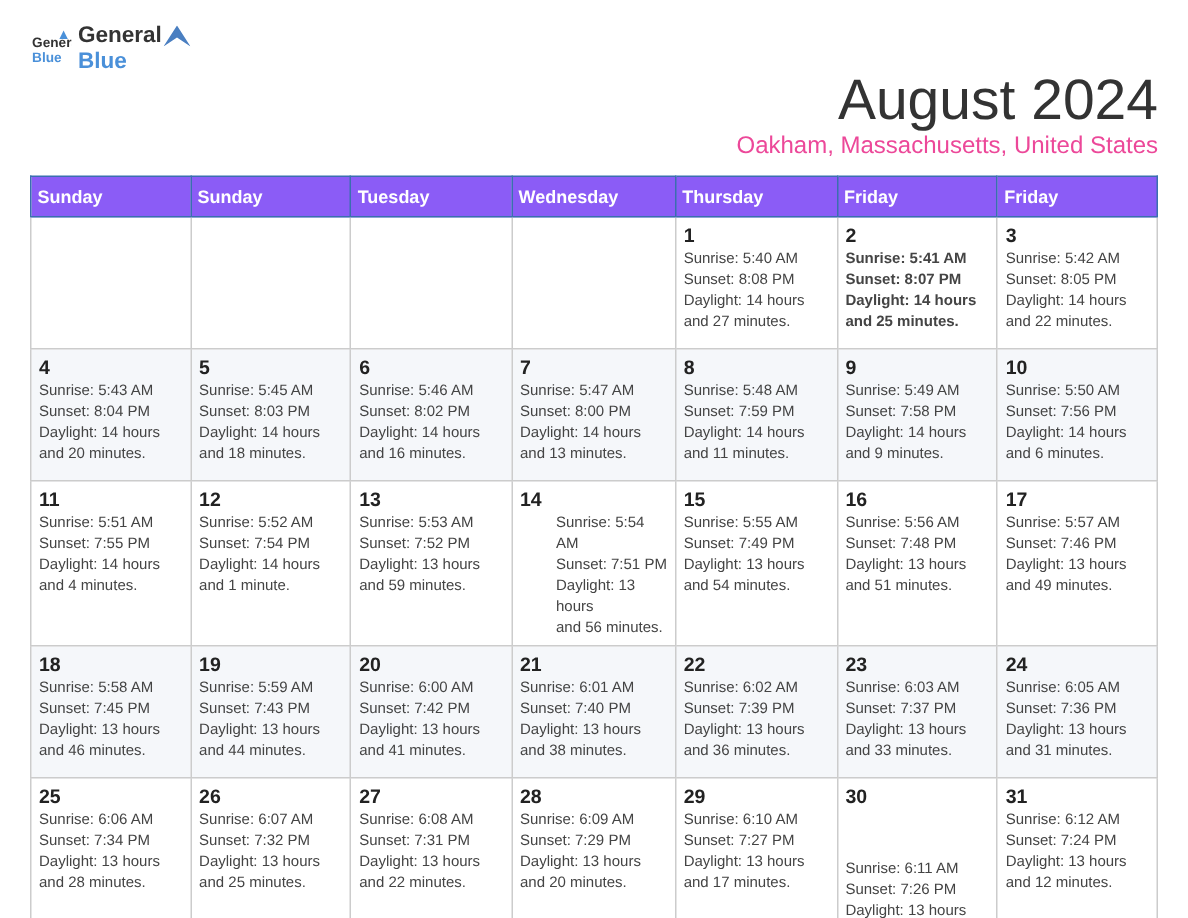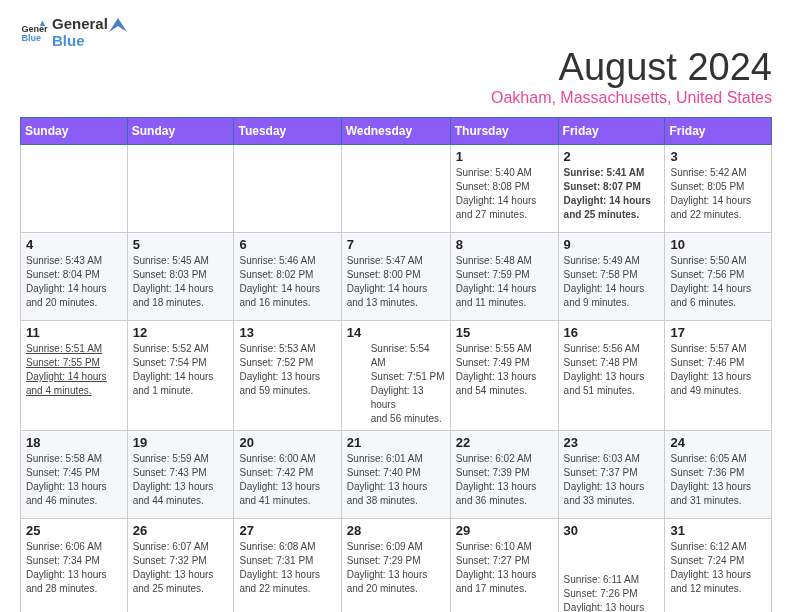--- a/index.html
+++ b/index.html
@@ -191,21 +191,21 @@
           <div class="day-number">10</div>
           <div class="day-info" style="white-space: pre-line;">Sunrise: 5:50 AM
 Sunset: 7:56 PM
 Daylight: 14 hours
 and 6 minutes.</div>
         </td>
       </tr>
       <tr>
         <td>
           <div class="day-number">11</div>
-          <div class="day-info" style="white-space: pre-line; text-decoration: underline;">Sunrise: 5:51 AM
+          <div class="day-info" style="white-space: pre-line;">Sunrise: 5:51 AM
 Sunset: 7:55 PM
 Daylight: 14 hours
 and 4 minutes.</div>
         </td>
         <td>
           <div class="day-number">12</div>
           <div class="day-info" style="white-space: pre-line;">Sunrise: 5:52 AM
 Sunset: 7:54 PM
 Daylight: 14 hours
 and 1 minute.</div>

